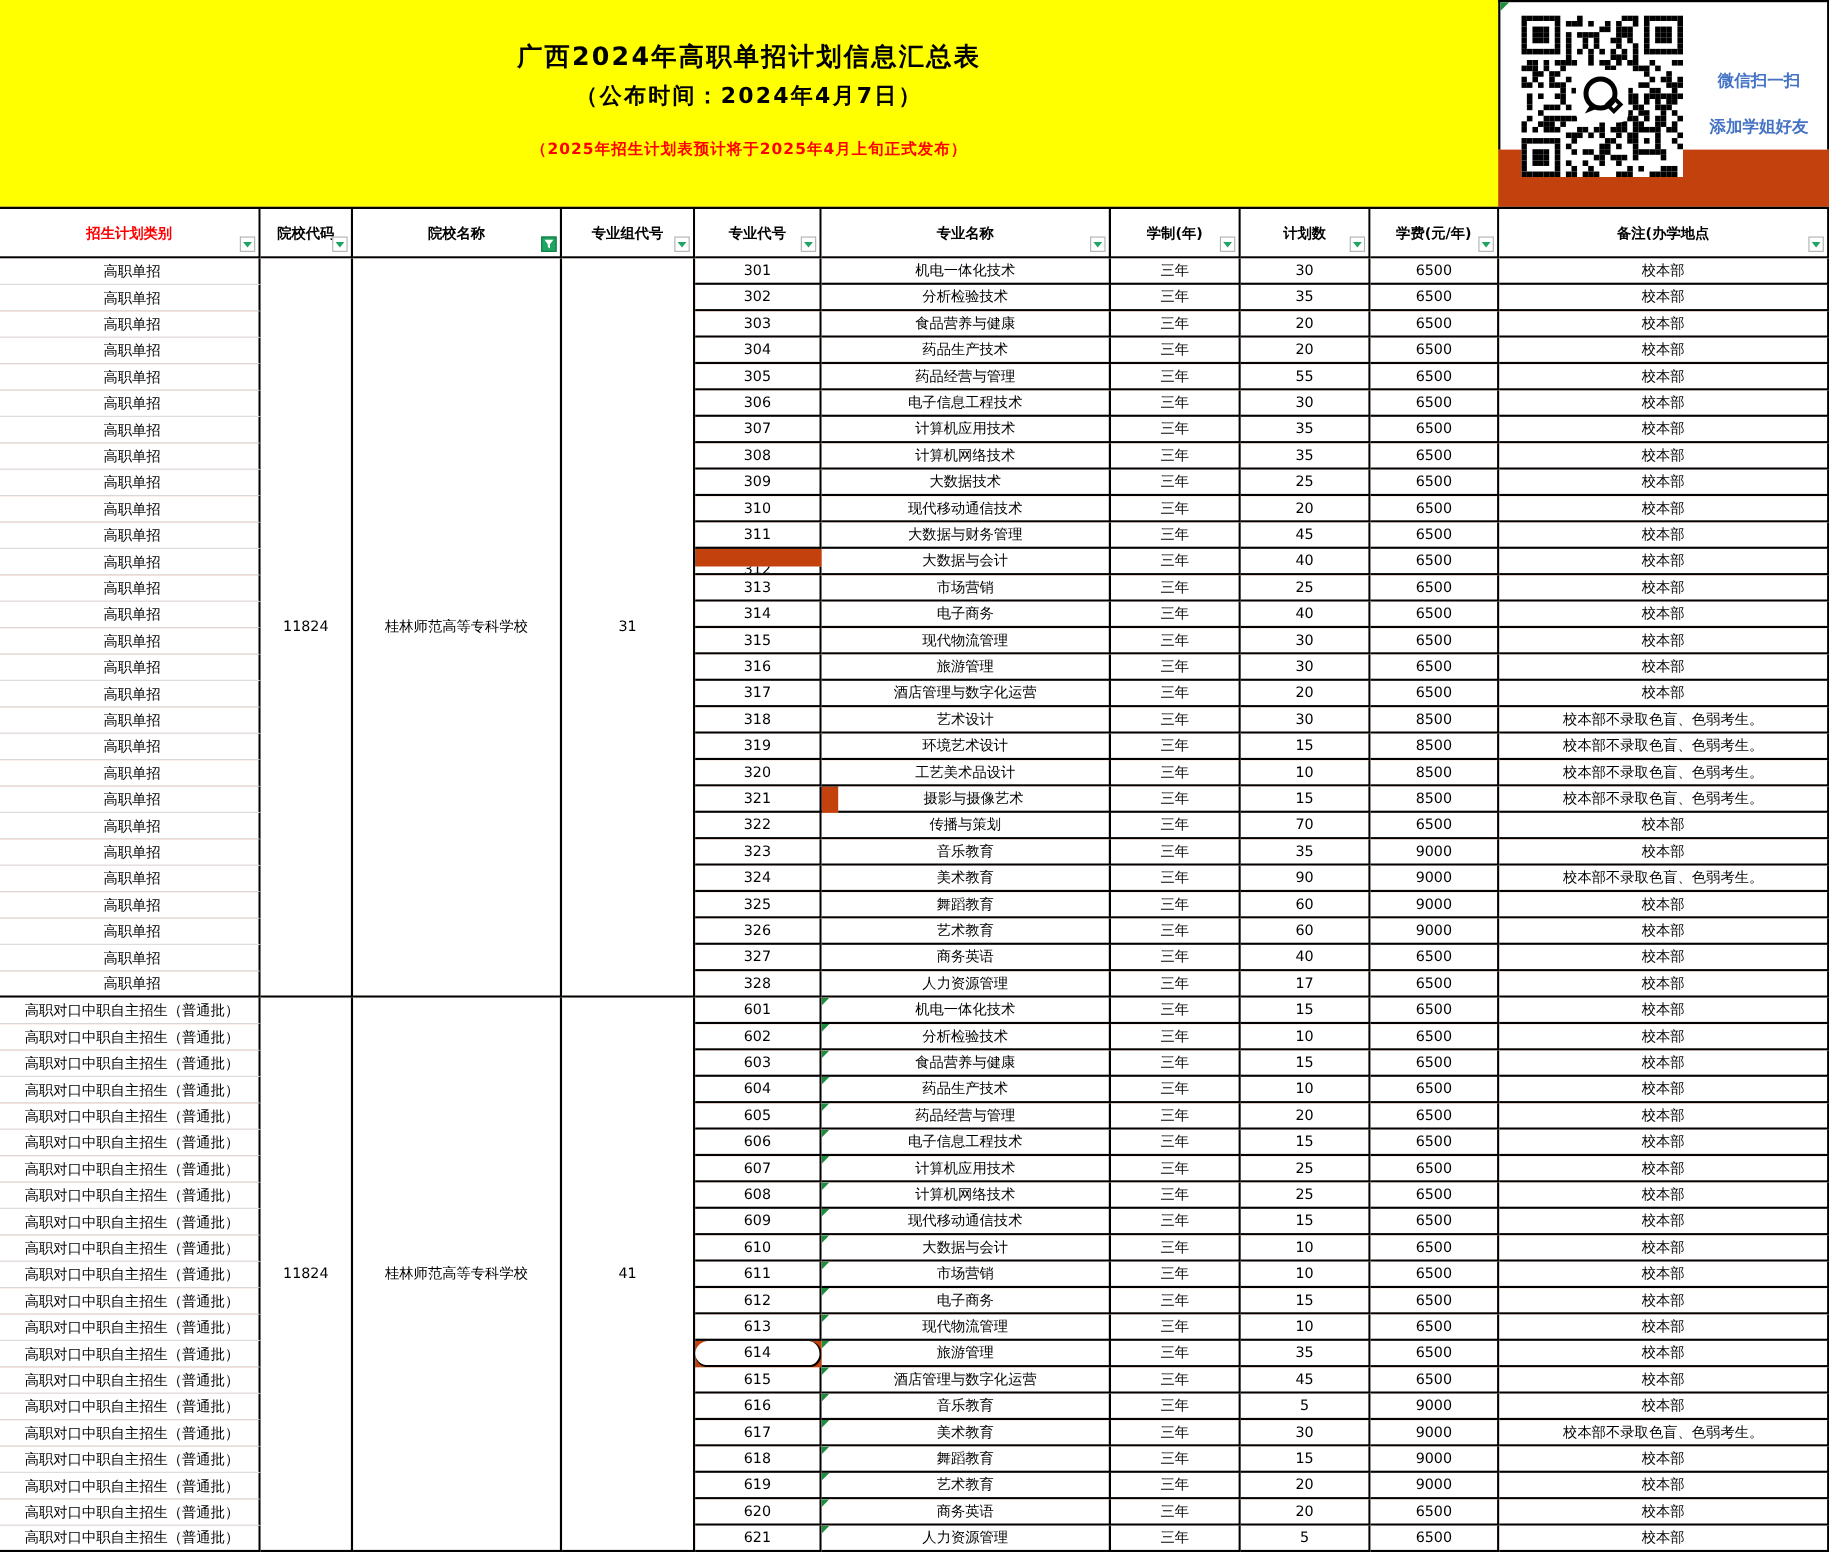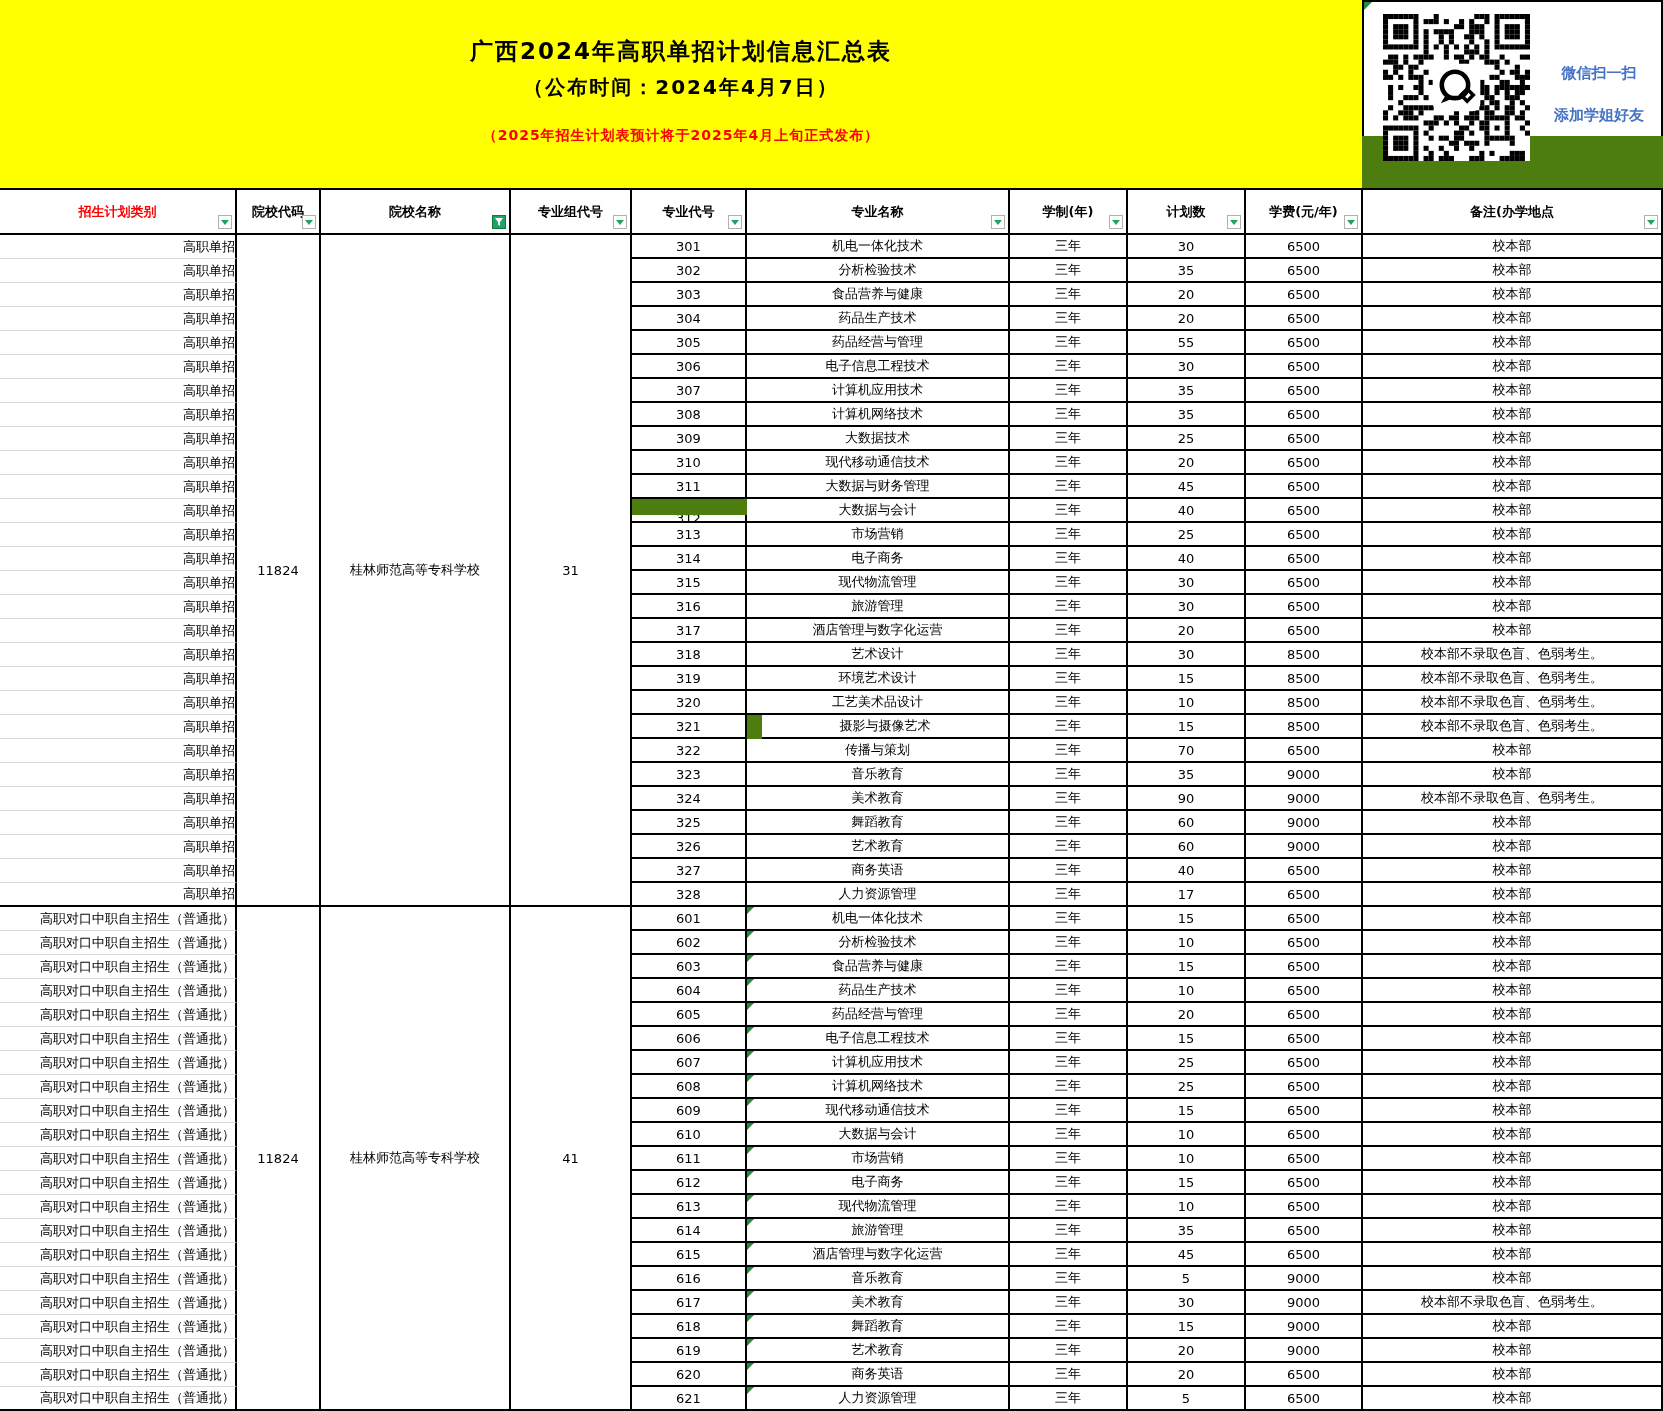--- a/index.html
+++ b/index.html
@@ -1,16 +1,16 @@
 <!DOCTYPE html>
 <html><head>
 <meta charset="utf-8">
 <style>
   html,body{margin:0;padding:0;background:#fff;}
-  .screen{position:relative;width:1663px;height:1411px;background:#4d7c0f;overflow:hidden;
+  .screen{position:relative;width:1663px;height:1411px;background:#c2410c;overflow:hidden;
           font-family:"DejaVu Sans",sans-serif;color:#000;}
 
   
   .banner{position:absolute;left:0;top:0;width:1362px;height:188px;background:#FFFF00;text-align:center;}
   .banner-title{padding-top:36px;font-size:23px;font-weight:bold;letter-spacing:2px;}
   .banner-subtitle{margin-top:7px;font-size:20px;font-weight:bold;letter-spacing:2px;}
   .banner-note{margin-top:26px;font-size:14px;font-weight:bold;color:#FF0000;letter-spacing:1px;}
 
   
   .qr-panel{position:absolute;left:1362px;top:0;width:301px;height:136px;box-sizing:border-box;
@@ -34,21 +34,21 @@
               padding:0;cursor:pointer;}
   .filter-btn .arrow{width:0;height:0;border-left:4px solid transparent;border-right:4px solid transparent;
                      border-top:5px solid #1FA463;}
   .filter-btn.active{background:#1FA463;border-color:#0E7A44;}
 
   .sections{position:absolute;left:0;top:235px;width:1663px;}
   .section{grid-auto-rows:24px;}
   .cell{display:flex;align-items:center;justify-content:center;
         border-right:2px solid #000;border-bottom:2px solid #000;box-sizing:border-box;
         font-size:13px;white-space:nowrap;overflow:hidden;background:#fff;}
-  .cat-cell{justify-content:flex-end;padding-left:5px;border-bottom:1px solid #D8D8D8;}
+  .cat-cell{justify-content:center;padding-left:5px;border-bottom:1px solid #D8D8D8;}
   .cat-cell.sec-last{border-bottom:2px solid #000;}
   .major-cell{position:relative;}
   .cmark{position:absolute;left:0;top:0;width:0;height:0;
          border-top:7px solid #1E8E3E;border-right:7px solid transparent;}
 </style>
 </head>
 <body>
 
 <div class="screen">
 
@@ -1405,21 +1405,21 @@
         </div>
         <div class="cell" style="grid-area: 13 / 8;">
           <span>10</span>
         </div>
         <div class="cell" style="grid-area: 13 / 9;">
           <span>6500</span>
         </div>
         <div class="cell" style="grid-area: 13 / 10;">
           <span>校本部</span>
         </div>
-        <div class="cell" style="grid-area: 14 / 5;">
+        <div class="cell" style="grid-area: 14 / 5; border-radius: 12px;">
           <span>614</span>
         </div>
         <div class="cell major-cell" style="grid-area: 14 / 6;">
           <span class="cmark"></span>
           <span>旅游管理</span>
         </div>
         <div class="cell" style="grid-area: 14 / 7;">
           <span>三年</span>
         </div>
         <div class="cell" style="grid-area: 14 / 8;">

